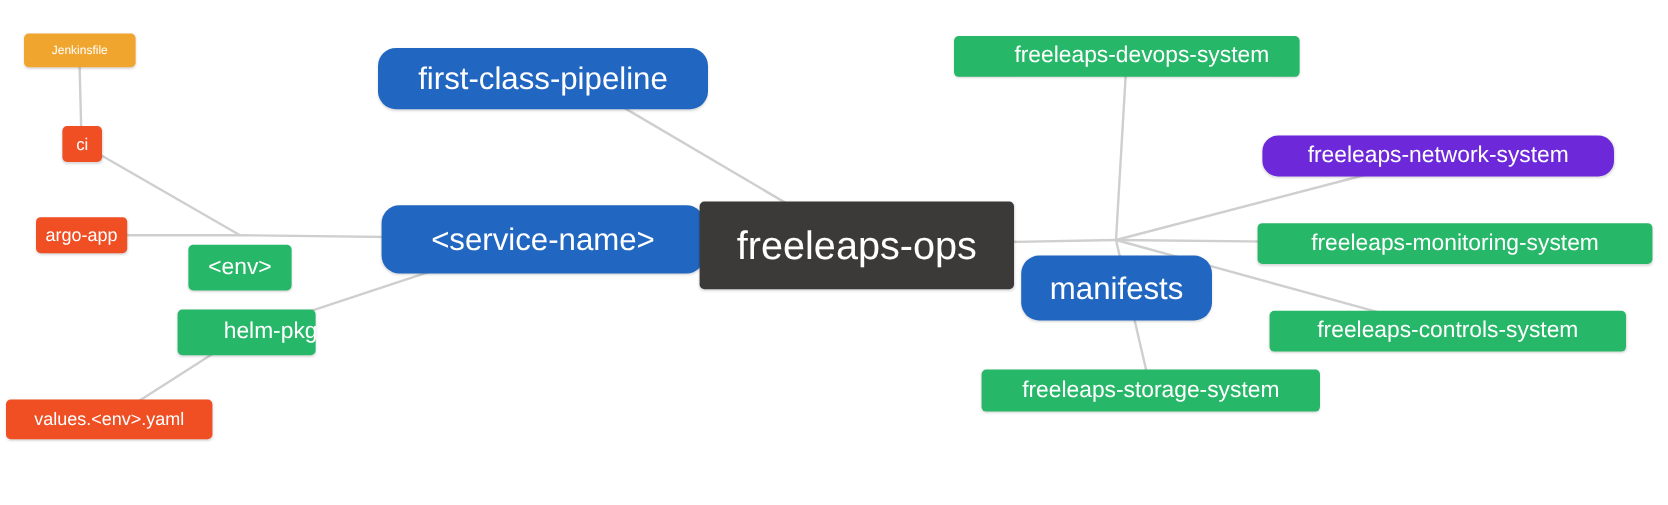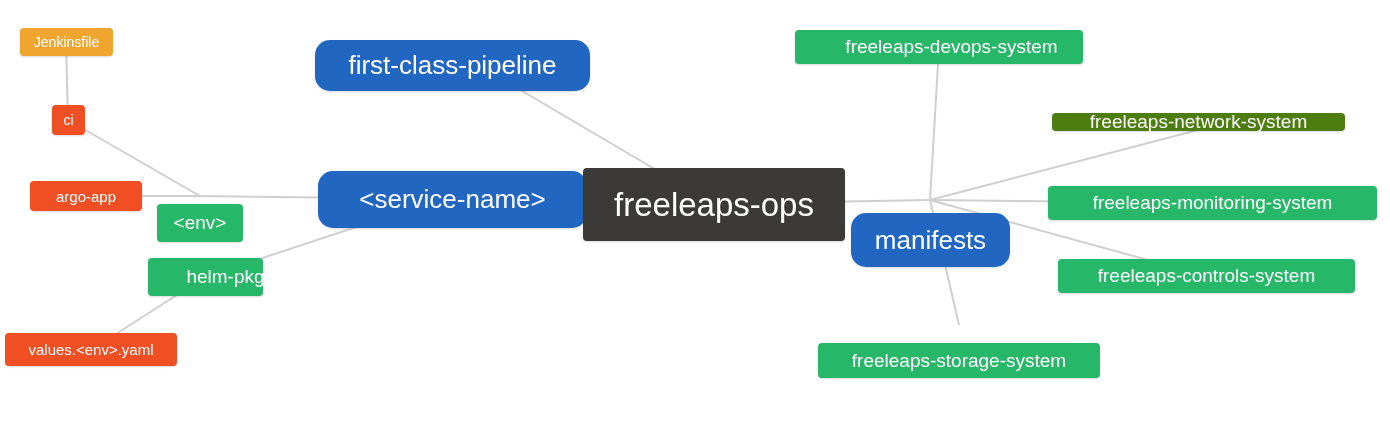--- a/index.html
+++ b/index.html
@@ -34,21 +34,21 @@
     display: flex;
     align-items: center;
     justify-content: center;
     color: #ffffff;
     border-radius: 4px;
     box-sizing: border-box;
     white-space: nowrap;
     cursor: pointer;
     box-shadow: 0 1px 2px rgba(0,0,0,0.15);
   }
-  .fs13 { font-size: 14px; }
+  .fs13 { font-size: 10px; }
   .fs14 { font-size: 14px; text-align: right; }
   .fs15 { font-size: 15px; }
   .fs19 { font-size: 19px; }
   .fs26 { font-size: 26px; border-radius: 15px; }
   .fs33 { font-size: 33px; }
 </style>
 </head>
 <body>
 
 <div class="canvas" style="background: rgb(255, 255, 255);">
@@ -71,21 +71,21 @@
   </svg>
 
   <div class="node fs13" style="left: 20px; top: 28px; width: 93px; height: 28px; background: rgb(240, 166, 46);">
     <span>Jenkinsfile</span>
   </div>
 
   <div class="node fs14" style="left: 52px; top: 105px; width: 33px; height: 30px; background: rgb(240, 78, 35);">
     <span>ci</span>
   </div>
 
-  <div class="node fs15" style="left: 30px; top: 181px; width: 112px; height: 30px; background: rgb(240, 78, 35); justify-content: center;">
+  <div class="node fs15" style="left: 30px; top: 181px; width: 76px; height: 30px; background: rgb(240, 78, 35); justify-content: center;">
     <span>argo-app</span>
   </div>
 
   <div class="node fs19" style="left: 157px; top: 177px; width: 86px; height: 38px; background: rgb(39, 183, 104); margin-top: 27px;">
     <span>&lt;env&gt;</span>
   </div>
 
   <div class="node fs19" style="left: 148px; top: 258px; width: 115px; height: 38px; background: rgb(39, 183, 104); padding-left: 40px;">
     <span>helm-pkg</span>
   </div>
@@ -107,29 +107,29 @@
   </div>
 
   <div class="node fs26" style="left: 851px; top: 173px; width: 159px; height: 54px; background: rgb(33, 102, 192); margin-top: 40px;">
     <span>manifests</span>
   </div>
 
   <div class="node fs19" style="left: 795px; top: 30px; width: 288px; height: 34px; background: rgb(39, 183, 104); padding-left: 25px;">
     <span>freeleaps-devops-system</span>
   </div>
 
-  <div class="node fs19" style="left: 1052px; top: 113px; width: 293px; height: 18px; background: #4d7c0f;">
+  <div class="node fs19" style="left: 1052px; top: 113px; width: 293px; height: 34px; background: #6d28d9; border-radius: 13px;">
     <span>freeleaps-network-system</span>
   </div>
 
   <div class="node fs19" style="left: 1048px; top: 186px; width: 329px; height: 34px; background: rgb(39, 183, 104);">
     <span>freeleaps-monitoring-system</span>
   </div>
 
   <div class="node fs19" style="left: 1058px; top: 259px; width: 297px; height: 34px; background: rgb(39, 183, 104);">
     <span>freeleaps-controls-system</span>
   </div>
 
-  <div class="node fs19" style="left: 818px; top: 308px; width: 282px; height: 35px; background: rgb(39, 183, 104); margin-top: 35px;">
+  <div class="node fs19" style="left: 818px; top: 308px; width: 282px; height: 35px; background: rgb(39, 183, 104);">
     <span>freeleaps-storage-system</span>
   </div>
 
 </div>
 
 </body></html>

